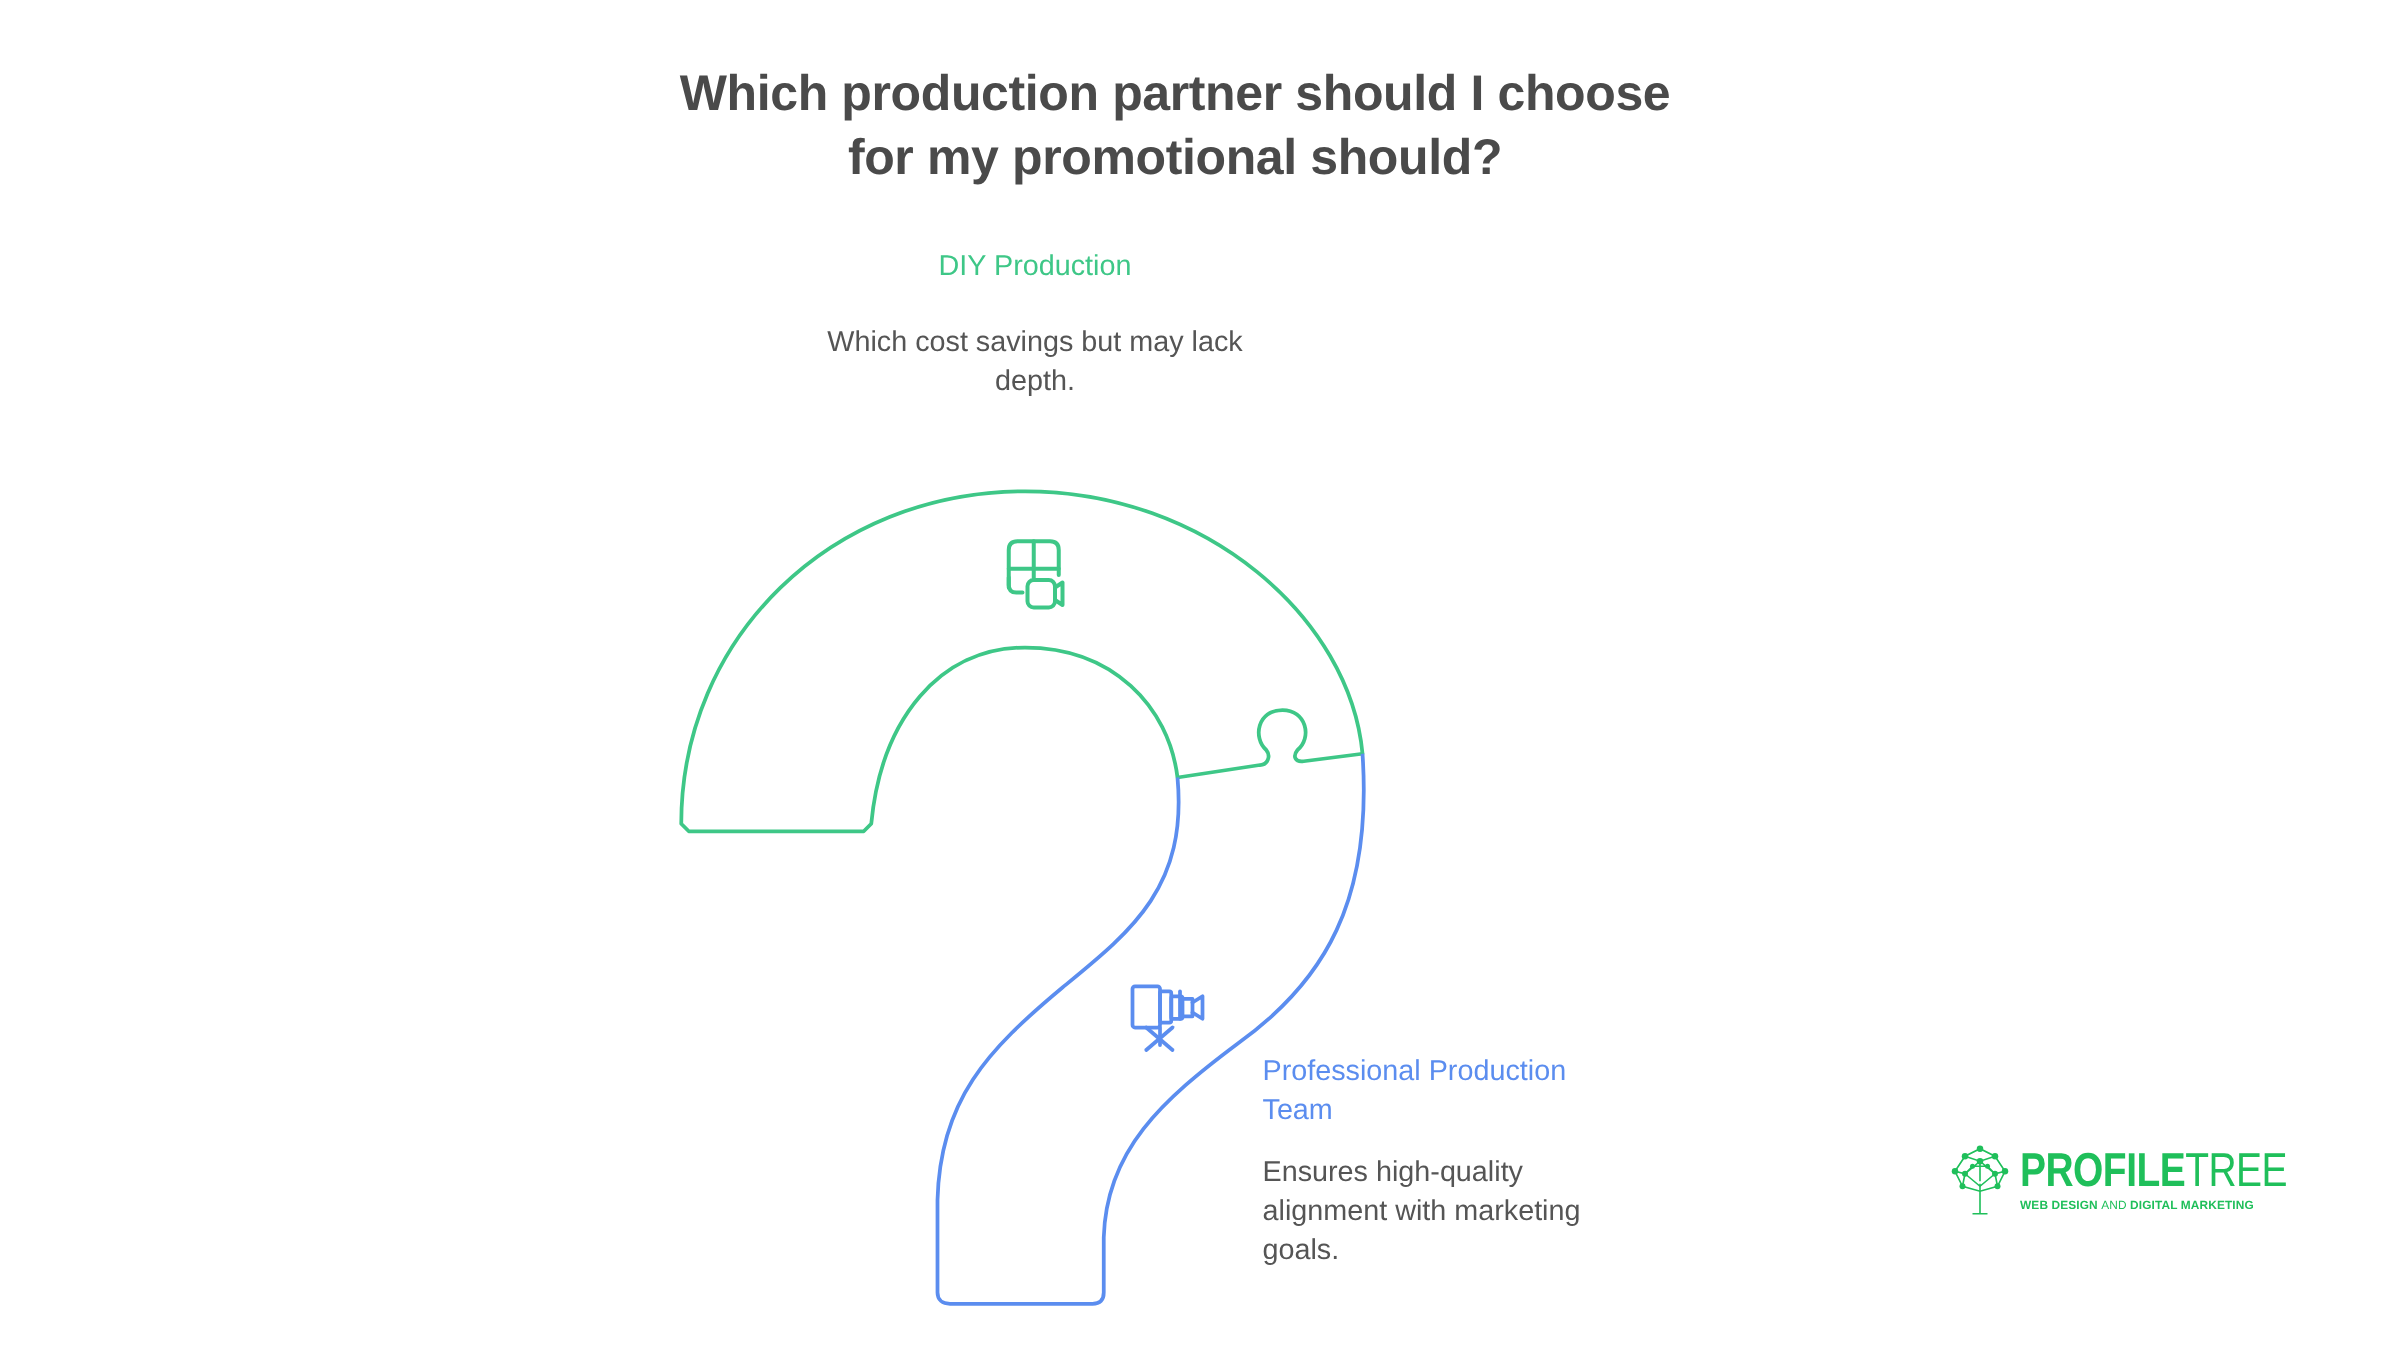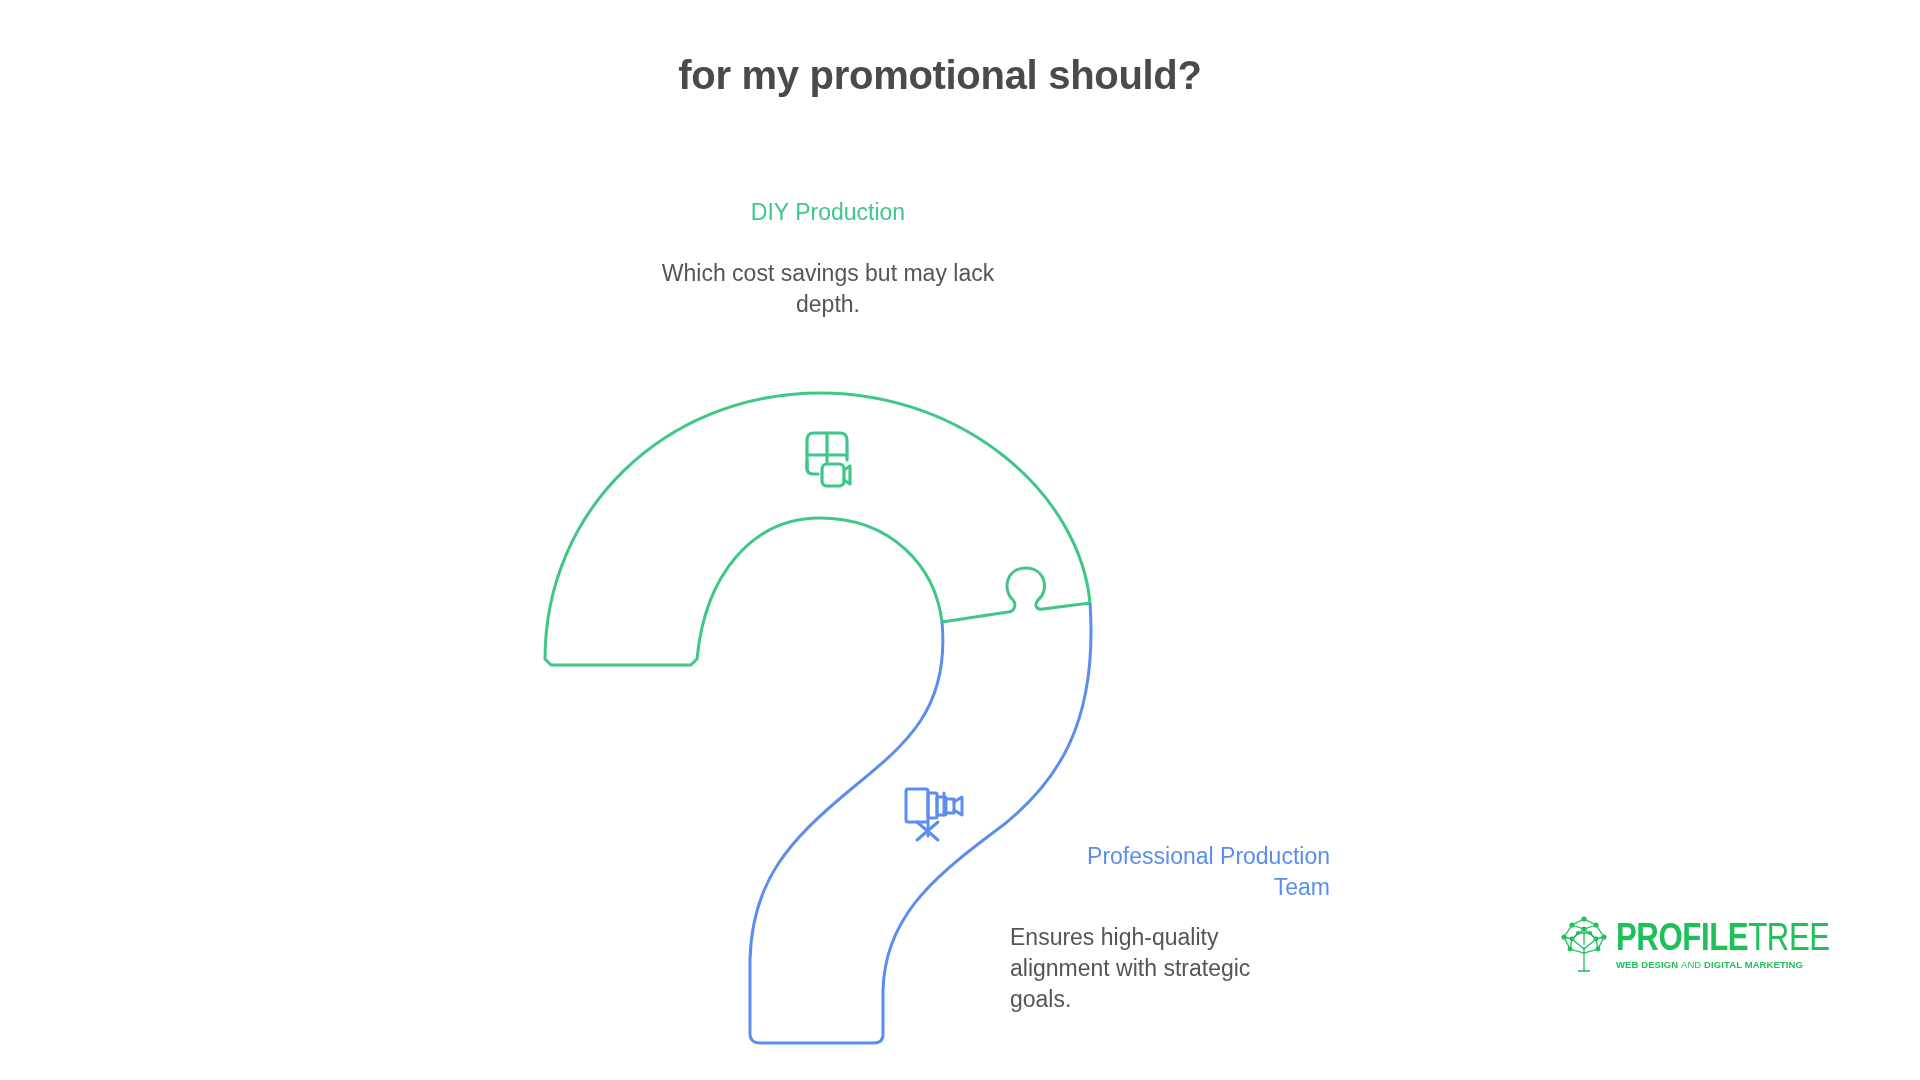--- a/index.html
+++ b/index.html
@@ -8,21 +8,21 @@
     background:#ffffff;
     font-family:"Liberation Sans", "DejaVu Sans", sans-serif;
   }
   .title {
     position:absolute; left:460px; top:50px; width:960px;
     text-align:center; font-size:40px; font-weight:bold;
     line-height:51px; color:#4a4a4a; letter-spacing:-0.3px;
   }
   .title span { display:block; }
   .opt-title {
-    position:absolute; font-size:23px; line-height:31px;text-align:right;
+    position:absolute; font-size:23px; line-height:31px;
   }
   .opt-desc {
     position:absolute; font-size:23px; line-height:31px; color:#555555;
   }
   .opt-desc span, .opt-title span { display:block; }
   #diy-title { left:628px; top:197px; width:400px; text-align:center; color:#3ec787; }
   #diy-desc { left:600px; top:258px; width:456px; text-align:center; }
   #pro-title { left:1010px; top:841px; width:320px; color:#5b8def; }
   #pro-desc { left:1010px; top:922px; width:320px; }
   svg.diagram { position:absolute; left:0; top:0; }
@@ -37,20 +37,21 @@
   .logo-tag {
     position:absolute; left:60px; top:44px; font-size:9.5px; font-weight:bold;
     color:#1fbf5a; letter-spacing:0.1px; white-space:nowrap;
   }
   .logo-tag .thin { font-weight:normal; }
 </style>
 </head>
 <body>
 
 <div class="title">
+  <span>Which production partner should I choose</span>
   <span>for my promotional should?</span>
 </div>
 
 <svg class="diagram" width="1920" height="1080" viewBox="0 0 1920 1080">
 
   <path d="M 551 665
            L 545 659
            C 545 510, 665 393, 820 393
            C 965 393, 1080 495, 1090 603
            L 1043 609
@@ -103,21 +104,21 @@
   <span>Which cost savings but may lack</span>
   <span>depth.</span>
 </div>
 
 <div class="opt-title" id="pro-title">
   <span>Professional Production</span>
   <span>Team</span>
 </div>
 <div class="opt-desc" id="pro-desc">
   <span>Ensures high-quality</span>
-  <span>alignment with strategic</span>
+  <span>alignment with marketing</span>
   <span>goals.</span>
 </div>
 
 <div class="logo">
   <svg width="56" height="60" viewBox="0 0 56 60" style="position:absolute;left:0;top:0;">
     <g stroke="#1fbf5a" stroke-width="1.3" fill="none">
       <path d="M28 32 L28 56 M22 56 L34 56"></path>
       <path d="M28 34 L16 24 M28 34 L40 24 M28 30 L28 14"></path>
       <path d="M8 22 L16 10 L28 4 L40 10 L48 22 L42 34 L28 38 L14 34 Z"></path>
       <path d="M16 10 L28 14 L40 10 M8 22 L16 24 L28 14 L40 24 L48 22 M14 34 L16 24 M42 34 L40 24 M16 24 L22 18 M40 24 L34 18 M22 18 L34 18"></path>

